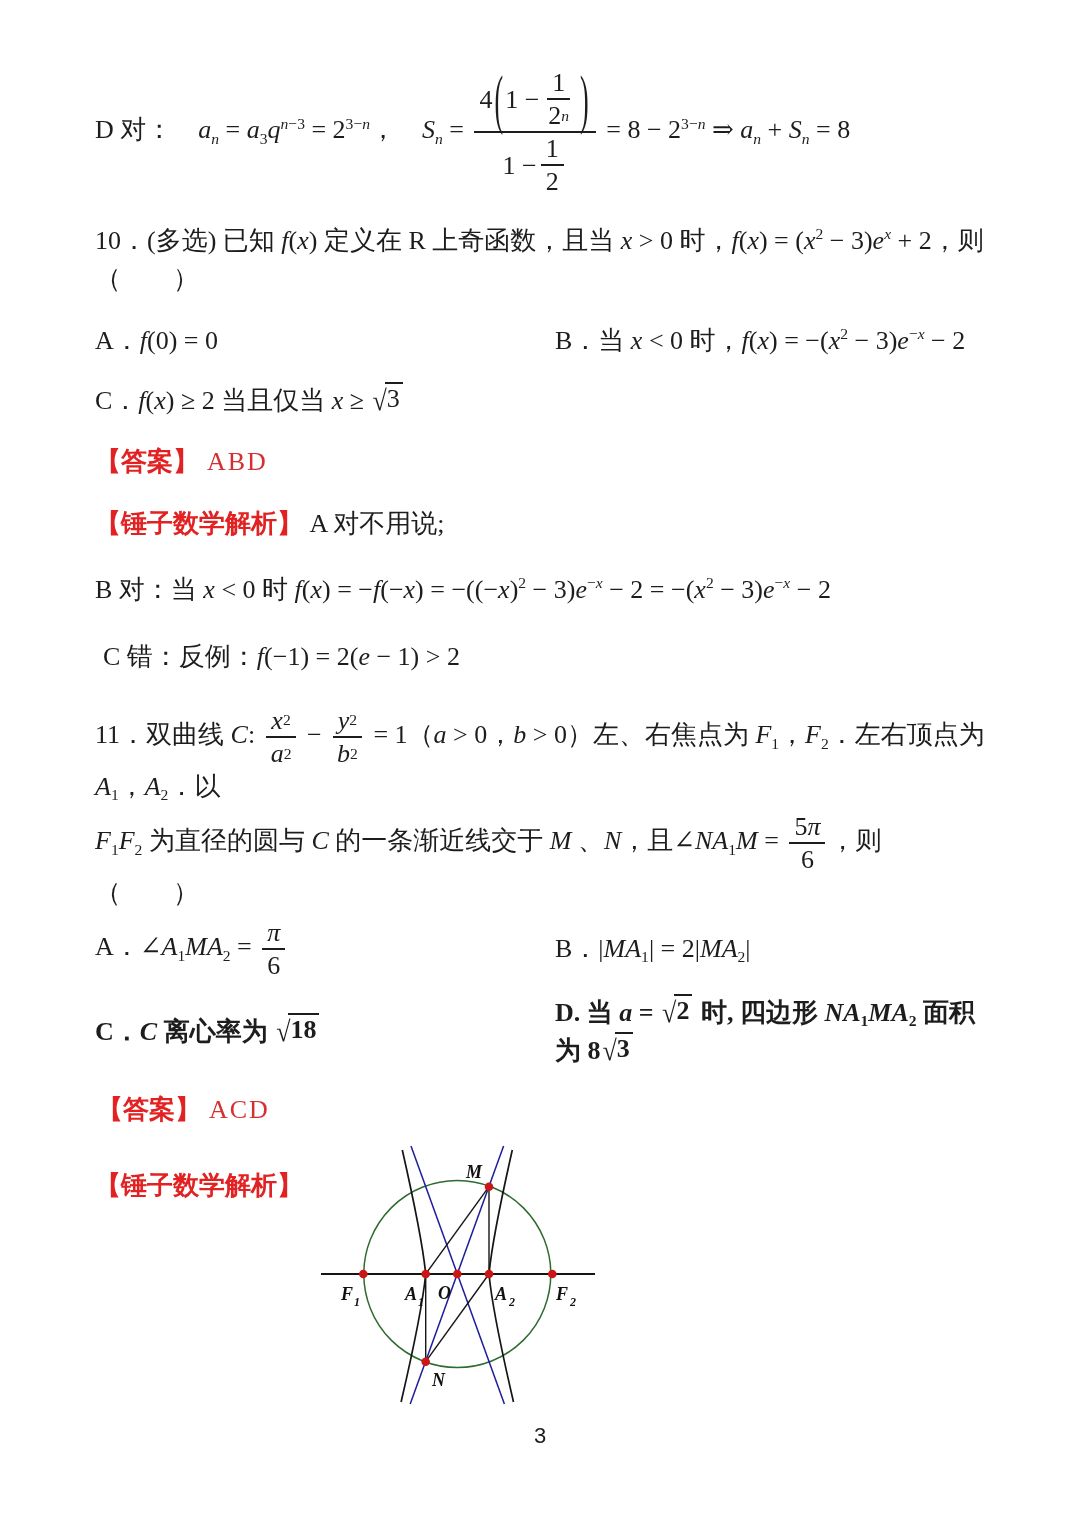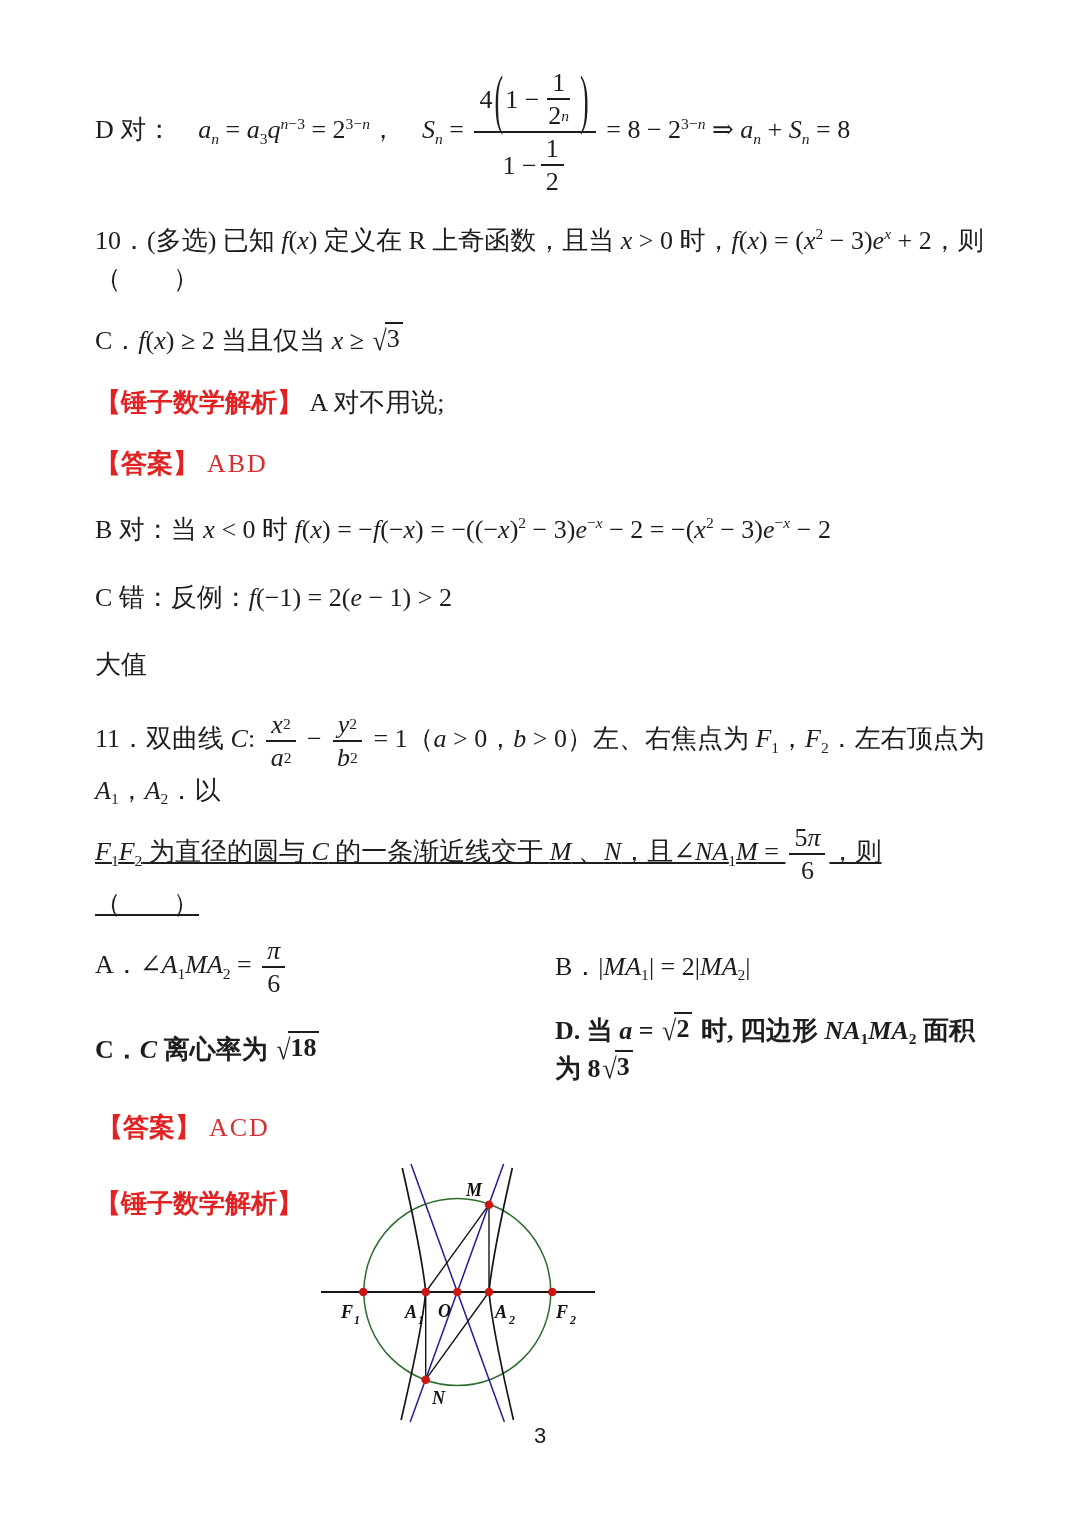--- a/index.html
+++ b/index.html
@@ -59,59 +59,62 @@
           </span><span class="bigp" style="transform: scaleY(2.5);">)</span></span>
         <span class="den">1 − <span class="frac">
             <span class="num">1</span>
             <span class="den">2</span>
           </span></span>
       </span> = 8 − 2<sup>3−<span class="mi">n</span></sup> ⇒ <span class="mi">a</span><sub><span class="mi">n</span></sub> + <span class="mi">S</span><sub><span class="mi">n</span></sub> = 8</div>
 
   <div class="line"><span class="bold">10．(多选) </span>已知 <span class="mi">f</span>(<span class="mi">x</span>) 定义在 R 上奇函数，且当 <span class="mi">x</span> &gt; 0 时，<span class="mi">f</span>(<span class="mi">x</span>) = (<span class="mi">x</span><sup>2</sup> − 3)<span class="mi">e</span><sup><span class="mi">x</span></sup> + 2，则（　　）</div>
 
   <div class="optrow">
+    <div class="o1">A．<span class="mi">f</span>(0) = 0</div>
+    <div class="o2">B．当 <span class="mi">x</span> &lt; 0 时，<span class="mi">f</span>(<span class="mi">x</span>) = −(<span class="mi">x</span><sup>2</sup> − 3)<span class="mi">e</span><sup>−<span class="mi">x</span></sup> − 2</div>
+  </div>
+  <div class="optrow">
     <div class="o1">C．<span class="mi">f</span>(<span class="mi">x</span>) ≥ 2 当且仅当 <span class="mi">x</span> ≥ <span class="sqrt">
           <span class="rad">√</span>
           <span class="bar">3</span>
         </span></div>
   </div>
 
   <div class="line">
+    <span class="red">【答案】</span><span class="ansletters">ABD</span>
+  </div>
+
+  <div class="line">
     <span class="red">【锤子数学解析】</span>
     <span>A 对不用说;</span>
   </div>
 
-  <div class="line">
-    <span class="red">【答案】</span><span class="ansletters">ABD</span>
-  </div>
-
   <div class="line" style="margin:28px 0;">B 对：当 <span class="mi">x</span> &lt; 0 时 <span class="mi">f</span>(<span class="mi">x</span>) = −<span class="mi">f</span>(−<span class="mi">x</span>) = −((−<span class="mi">x</span>)<sup>2</sup> − 3)<span class="mi">e</span><sup>−<span class="mi">x</span></sup> − 2 = −(<span class="mi">x</span><sup>2</sup> − 3)<span class="mi">e</span><sup>−<span class="mi">x</span></sup> − 2</div>
-  <div class="line" style="margin:30px 0;">C 错：反例：<span class="mi">f</span>(−1) = 2(<span class="mi">e</span> − 1) &gt; 2</div>
-  <div class="line" style="margin:26px 0;">大值</div>
+  <div class="line" style="margin:30px 8px;">C 错：反例：<span class="mi">f</span>(−1) = 2(<span class="mi">e</span> − 1) &gt; 2</div>
 
   <div class="line" style="margin:26px 0 6px 0;"><span class="bold">11．</span>双曲线 <span class="mi">C</span>: <span class="frac">
         <span class="num">
           <span class="mi">x</span>
           <sup>2</sup>
         </span>
         <span class="den">
           <span class="mi">a</span>
           <sup>2</sup>
         </span>
       </span> − <span class="frac">
         <span class="num">
           <span class="mi">y</span>
           <sup>2</sup>
         </span>
         <span class="den">
           <span class="mi">b</span>
           <sup>2</sup>
         </span>
       </span> = 1（<span class="mi">a</span> &gt; 0，<span class="mi">b</span> &gt; 0）左、右焦点为 <span class="mi">F</span><sub>1</sub>，<span class="mi">F</span><sub>2</sub>．左右顶点为 <span class="mi">A</span><sub>1</sub>，<span class="mi">A</span><sub>2</sub>．以</div>
-  <div class="line" style="margin:13px 0;text-decoration:underline;"><span class="mi">F</span><sub>1</sub><span class="mi">F</span><sub>2</sub> 为直径的圆与 <span class="mi">C</span> 的一条渐近线交于 <span class="mi">M</span> 、<span class="mi">N</span>，且∠<span class="mi">NA</span><sub>1</sub><span class="mi">M</span> = <span class="frac">
+  <div class="line" style="margin:6px 0;"><span class="mi">F</span><sub>1</sub><span class="mi">F</span><sub>2</sub> 为直径的圆与 <span class="mi">C</span> 的一条渐近线交于 <span class="mi">M</span> 、<span class="mi">N</span>，且∠<span class="mi">NA</span><sub>1</sub><span class="mi">M</span> = <span class="frac">
         <span class="num">5<span class="mi">π</span></span>
         <span class="den">6</span>
       </span>，则（　　）</div>
 
   <div class="optrow" style="margin:4px 0;">
     <div class="o1">A．∠<span class="mi">A</span><sub>1</sub><span class="mi">MA</span><sub>2</sub> = <span class="frac">
           <span class="num">
             <span class="mi">π</span>
           </span>
           <span class="den">6</span>

